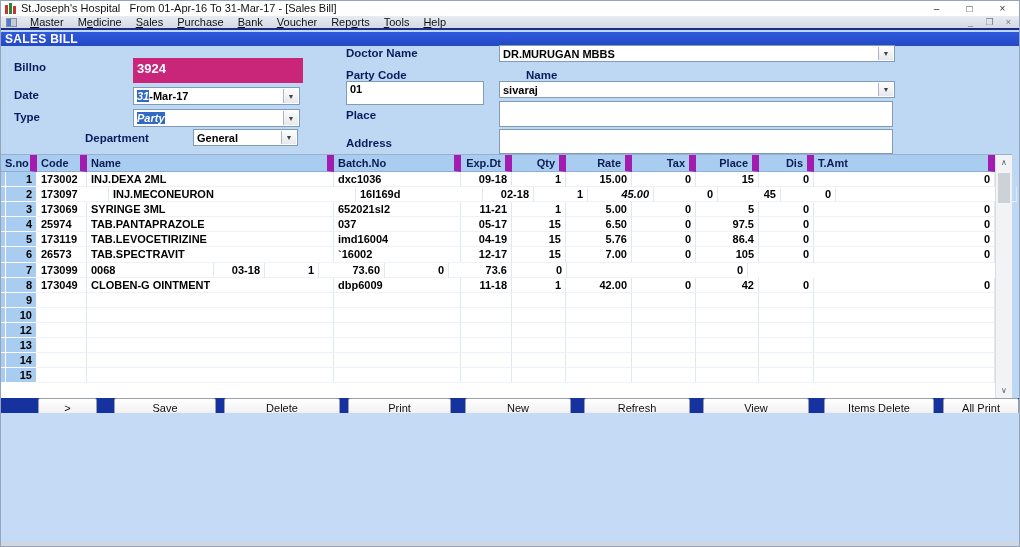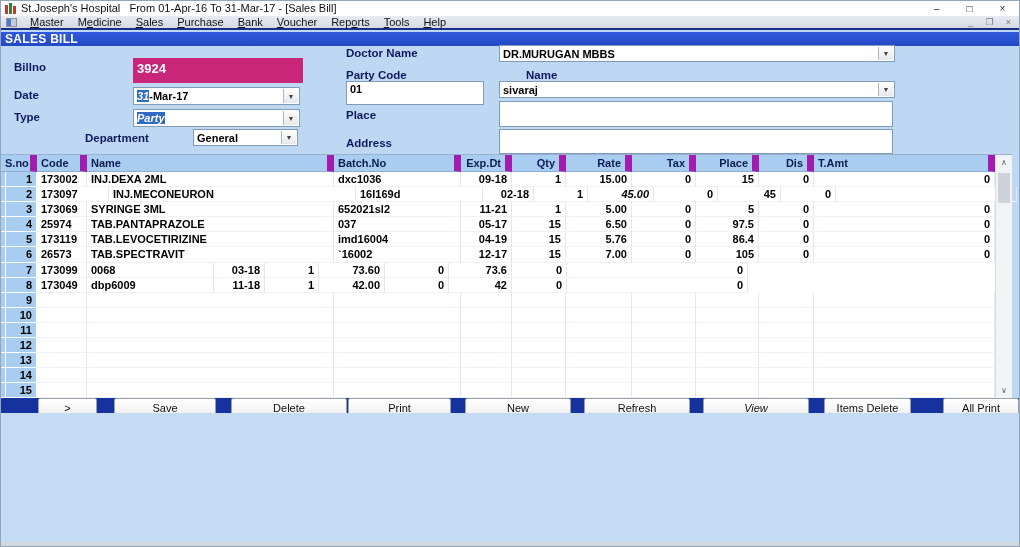--- a/index.html
+++ b/index.html
@@ -237,20 +237,21 @@
           <div class="g-cell r" style="width: 54px;">1</div>
           <div class="g-cell r" style="width: 66px;">73.60</div>
           <div class="g-cell r" style="width: 64px;">0</div>
           <div class="g-cell r" style="width: 63px;">73.6</div>
           <div class="g-cell r" style="width: 55px;">0</div>
           <div class="g-cell r" style="width: 181px;">0</div>
         </div>
         <div class="g-row">
           <div class="g-cell r sno" style="width: 36px;">8</div>
           <div class="g-cell" style="width: 50px;">173049</div>
+          <div class="g-cell" style="width: 247px;">CLOBEN-G OINTMENT</div>
           <div class="g-cell" style="width: 127px;">dbp6009</div>
           <div class="g-cell r" style="width: 51px;">11-18</div>
           <div class="g-cell r" style="width: 54px;">1</div>
           <div class="g-cell r" style="width: 66px;">42.00</div>
           <div class="g-cell r" style="width: 64px;">0</div>
           <div class="g-cell r" style="width: 63px;">42</div>
           <div class="g-cell r" style="width: 55px;">0</div>
           <div class="g-cell r" style="width: 181px;">0</div>
         </div>
         <div class="g-row">
@@ -261,33 +262,20 @@
           <div class="g-cell r" style="width: 51px;"></div>
           <div class="g-cell r" style="width: 54px;"></div>
           <div class="g-cell r" style="width: 66px;"></div>
           <div class="g-cell r" style="width: 64px;"></div>
           <div class="g-cell r" style="width: 63px;"></div>
           <div class="g-cell r" style="width: 55px;"></div>
           <div class="g-cell r" style="width: 181px;"></div>
         </div>
         <div class="g-row">
           <div class="g-cell r sno" style="width: 36px;">10</div>
-          <div class="g-cell" style="width: 50px;"></div>
-          <div class="g-cell" style="width: 247px;"></div>
-          <div class="g-cell" style="width: 127px;"></div>
-          <div class="g-cell r" style="width: 51px;"></div>
-          <div class="g-cell r" style="width: 54px;"></div>
-          <div class="g-cell r" style="width: 66px;"></div>
-          <div class="g-cell r" style="width: 64px;"></div>
-          <div class="g-cell r" style="width: 63px;"></div>
-          <div class="g-cell r" style="width: 55px;"></div>
-          <div class="g-cell r" style="width: 181px;"></div>
-        </div>
-        <div class="g-row">
-          <div class="g-cell r sno" style="width: 36px;">11</div>
           <div class="g-cell" style="width: 50px;"></div>
           <div class="g-cell" style="width: 247px;"></div>
           <div class="g-cell" style="width: 127px;"></div>
           <div class="g-cell r" style="width: 51px;"></div>
           <div class="g-cell r" style="width: 54px;"></div>
           <div class="g-cell r" style="width: 66px;"></div>
           <div class="g-cell r" style="width: 64px;"></div>
           <div class="g-cell r" style="width: 63px;"></div>
           <div class="g-cell r" style="width: 55px;"></div>
           <div class="g-cell r" style="width: 181px;"></div>
@@ -349,26 +337,26 @@
       <div class="vs-arrow" style="top:0;">∧</div>
       <div class="vs-thumb"></div>
       <div class="vs-arrow" style="bottom:0;">∨</div>
     </div>
   </div>
 
   <div class="btnstrip"></div>
   <div id="buttons">
       <button class="abtn" style="left: 37px; width: 59px;">&gt;</button>
       <button class="abtn" style="left: 113px; width: 102px;"><u>S</u>ave</button>
-      <button class="abtn" style="left: 230px; width: 116px; text-decoration: underline;"><u>D</u>elete</button>
+      <button class="abtn" style="left: 223px; width: 116px; text-decoration: underline;"><u>D</u>elete</button>
       <button class="abtn" style="left: 347px; width: 103px;"><u>P</u>rint</button>
       <button class="abtn" style="left: 464px; width: 106px;"><u>N</u>ew</button>
       <button class="abtn" style="left: 583px; width: 106px;"><u>R</u>efresh</button>
-      <button class="abtn" style="left: 702px; width: 106px; font-style: italic;"><u>V</u>iew</button>
-      <button class="abtn" style="left: 823px; width: 87px;"><u>I</u>tems Delete</button>
+      <button class="abtn" style="left: 702px; width: 106px;"><u>V</u>iew</button>
+      <button class="abtn" style="left: 823px; width: 110px;"><u>I</u>tems Delete</button>
       <button class="abtn" style="left: 942px; width: 76px;">All Print</button>
     </div>
 
   <div class="footer">
     
     
     
 
     
     

